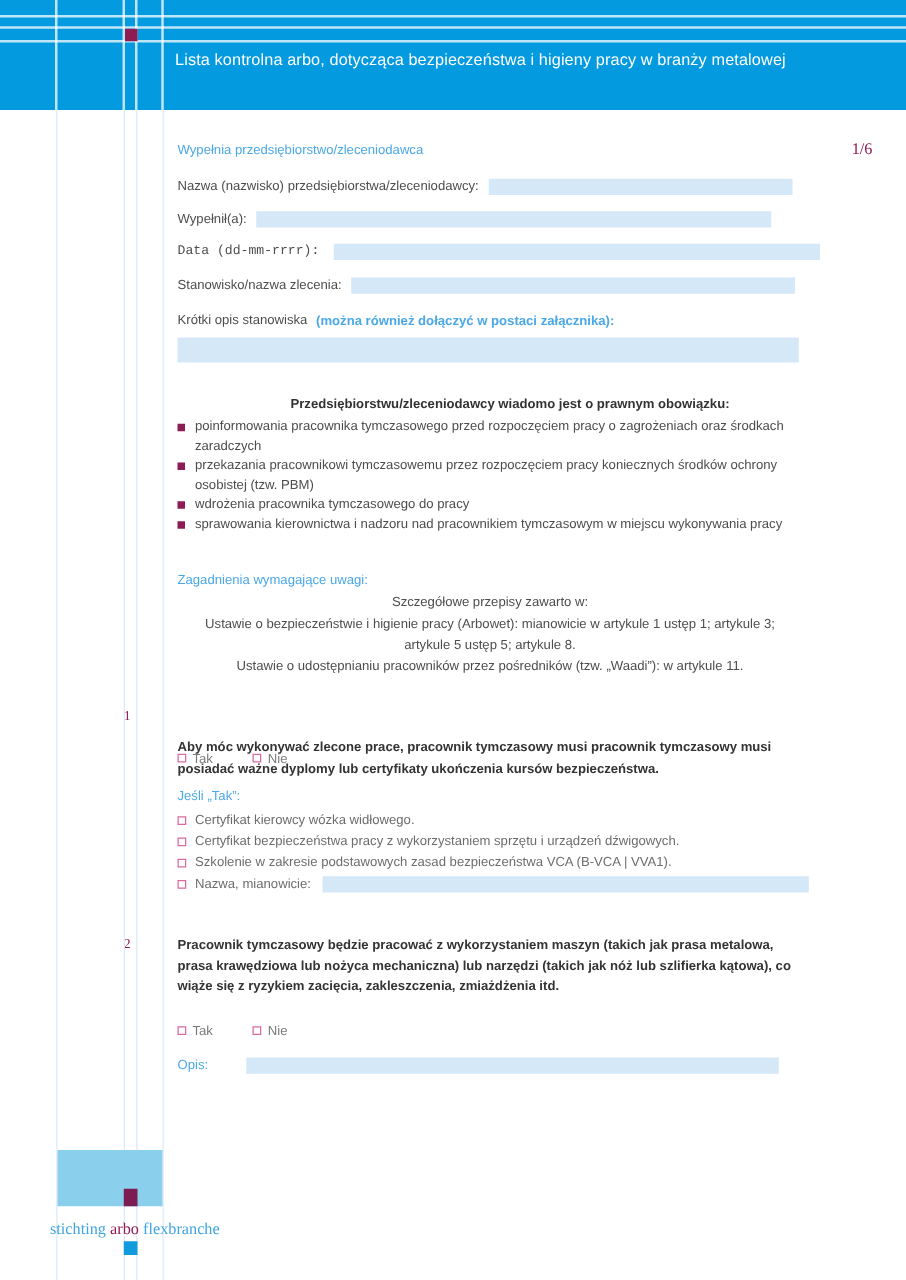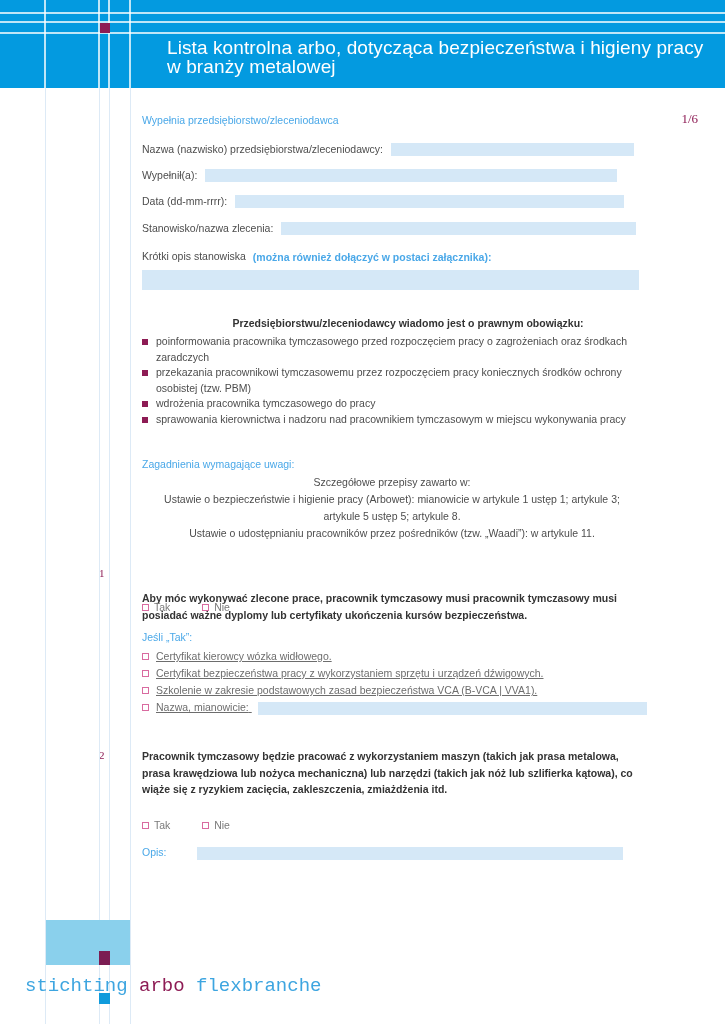--- a/index.html
+++ b/index.html
@@ -60,26 +60,25 @@
     position: absolute;
     left: 100px; top: 23px;
     width: 10px; height: 10px;
     background: #8d1b54;
   }
 
   .header-title {
     position: absolute;
     left: 140px; top: 38px;
     width: 540px;
-    font-size: 19px;
+    font-size: 13px;
     line-height: 19px;
     color: #ffffff;
     font-weight: 400;
     letter-spacing: .1px;
-    margin-left: 27px;
   }
 
   .pagenum {
     position: absolute;
     right: 27px; top: 111px;
     font-size: 13px;
     color: #8d1b54;
     font-family: "Liberation Serif", serif;
     z-index: 6;
   }
@@ -163,44 +162,43 @@
   }
 
   .optline { position: absolute; left: 142px; font-size: 10.5px; }
 
   .sub-item {
     position: relative;
     padding-left: 14px;
     font-size: 10.5px;
     line-height: 17px;
     color: #6d6d6d;
-    text-decoration: underline;
   }
   .sub-item .cbox { position: absolute; left: 0; top: 5px; margin: 0; }
 
   
   .logo-box {
     position: absolute;
     left: 46px; top: 920px;
     width: 84px; height: 45px;
     background: #8ad0ec;
     z-index: 4;
   }
   .logo-sq {
     position: absolute;
     left: 99px; top: 951px;
     width: 11px; height: 14px;
     background: #7b1d53;
     z-index: 5;
   }
   .logo-text {
     position: absolute;
-    left: 25px; top: 975px;
-    font-family: Liberation Mono, monospace;
-    font-size: 19px;
+    left: 40px; top: 975px;
+    font-family: Liberation Serif, serif;
+    font-size: 13px;
     z-index: 5;
     white-space: nowrap;
   }
   .logo-text .p1 { color: #3da5e0; }
   .logo-text .p2 { color: #8d1b54; }
   .logo-text .p3 { color: #3da5e0; }
   .logo-dot {
     position: absolute;
     left: 99px; top: 993px;
     width: 11px; height: 11px;
@@ -233,21 +231,21 @@
 <div class="col label-blue" style="top:114px;">Wypełnia przedsiębiorstwo/zleceniodawca</div>
 
 <div class="formrow" style="top:142px;">
   <span class="lbl txt">Nazwa (nazwisko) przedsiębiorstwa/zleceniodawcy:</span>
   <span class="field" style="width:243px; margin-left:5px;"></span>
 </div>
 <div class="formrow" style="top:168px;">
   <span class="lbl txt">Wypełnił(a):</span>
   <span class="field" style="width:412px; margin-left:5px;"></span>
 </div>
-<div class="formrow" style="top:194px;">
+<div class="formrow" style="top:194px;font-family:Liberation Mono, monospace;">
   <span class="lbl txt">Data (dd-mm-rrrr):</span>
   <span class="field" style="width:389px; margin-left:5px;"></span>
 </div>
 <div class="formrow" style="top:221px;">
   <span class="lbl txt">Stanowisko/nazwa zlecenia:</span>
   <span class="field" style="width:355px; margin-left:5px;"></span>
 </div>
 
 <div class="formrow" style="top:249px;">
   <span class="lbl txt">Krótki opis stanowiska</span>

